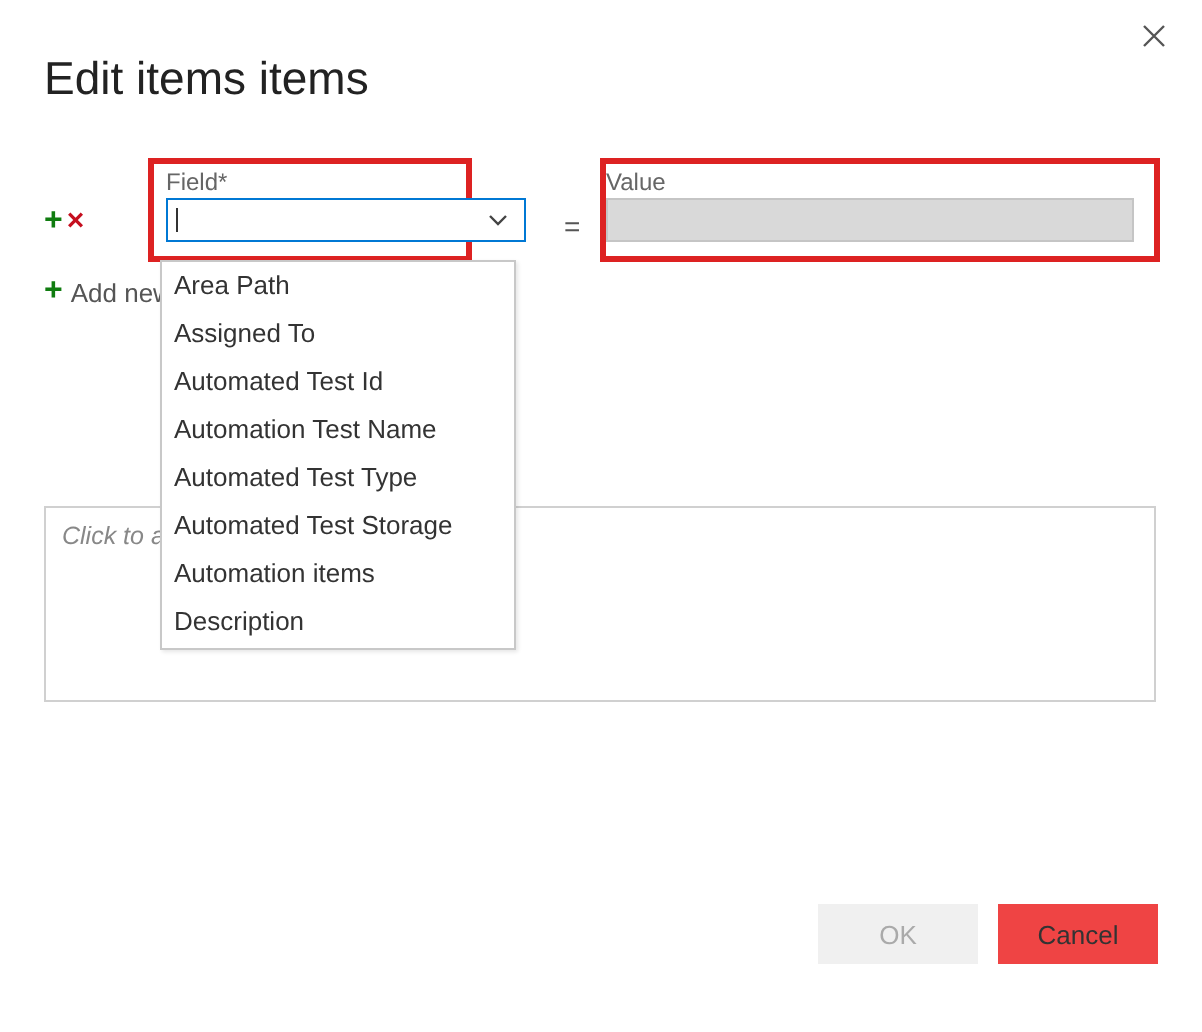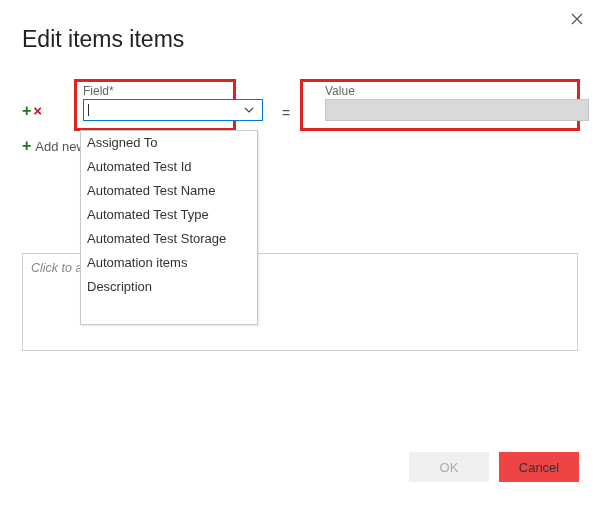--- a/index.html
+++ b/index.html
@@ -96,21 +96,21 @@
     position: absolute;
     left: 260px; top: 26px;
     font-size: 14px;
     color: #555;
   }
   .value-block {
     position: absolute;
     left: 278px; top: 0;
     width: 280px; height: 52px;
     border: 3px solid #d22;
-    padding: 2px 6px 4px 22px;
+    padding: 2px 6px 4px 0;
   }
   .value-input {
     width: 264px; height: 22px;
     background: #d9d9d9;
     border: 1px solid #c5c5c5;
     margin-top: 1px;
   }
   .add-row {
     position: absolute;
     left: 22px; top: 138px;
@@ -229,23 +229,24 @@
     </div>
   </div>
 
   <div class="add-row">
     <span class="plus">+</span>
     <span style="color:#555;">Add new clause</span>
   </div>
 
   <div class="dropdown">
     <div class="dd-inner">
+      <div class="dd-item">Area Path</div>
       <div class="dd-item">Assigned To</div>
       <div class="dd-item">Automated Test Id</div>
-      <div class="dd-item">Automated Test Name</div>
+      <div class="dd-item">Automation Test Name</div>
       <div class="dd-item">Automated Test Type</div>
       <div class="dd-item">Automated Test Storage</div>
       <div class="dd-item">Automation items</div>
       <div class="dd-item">Description</div>
     </div>
     <div class="scrollbar">
       <div class="thumb"></div>
 
     </div>
   </div>

